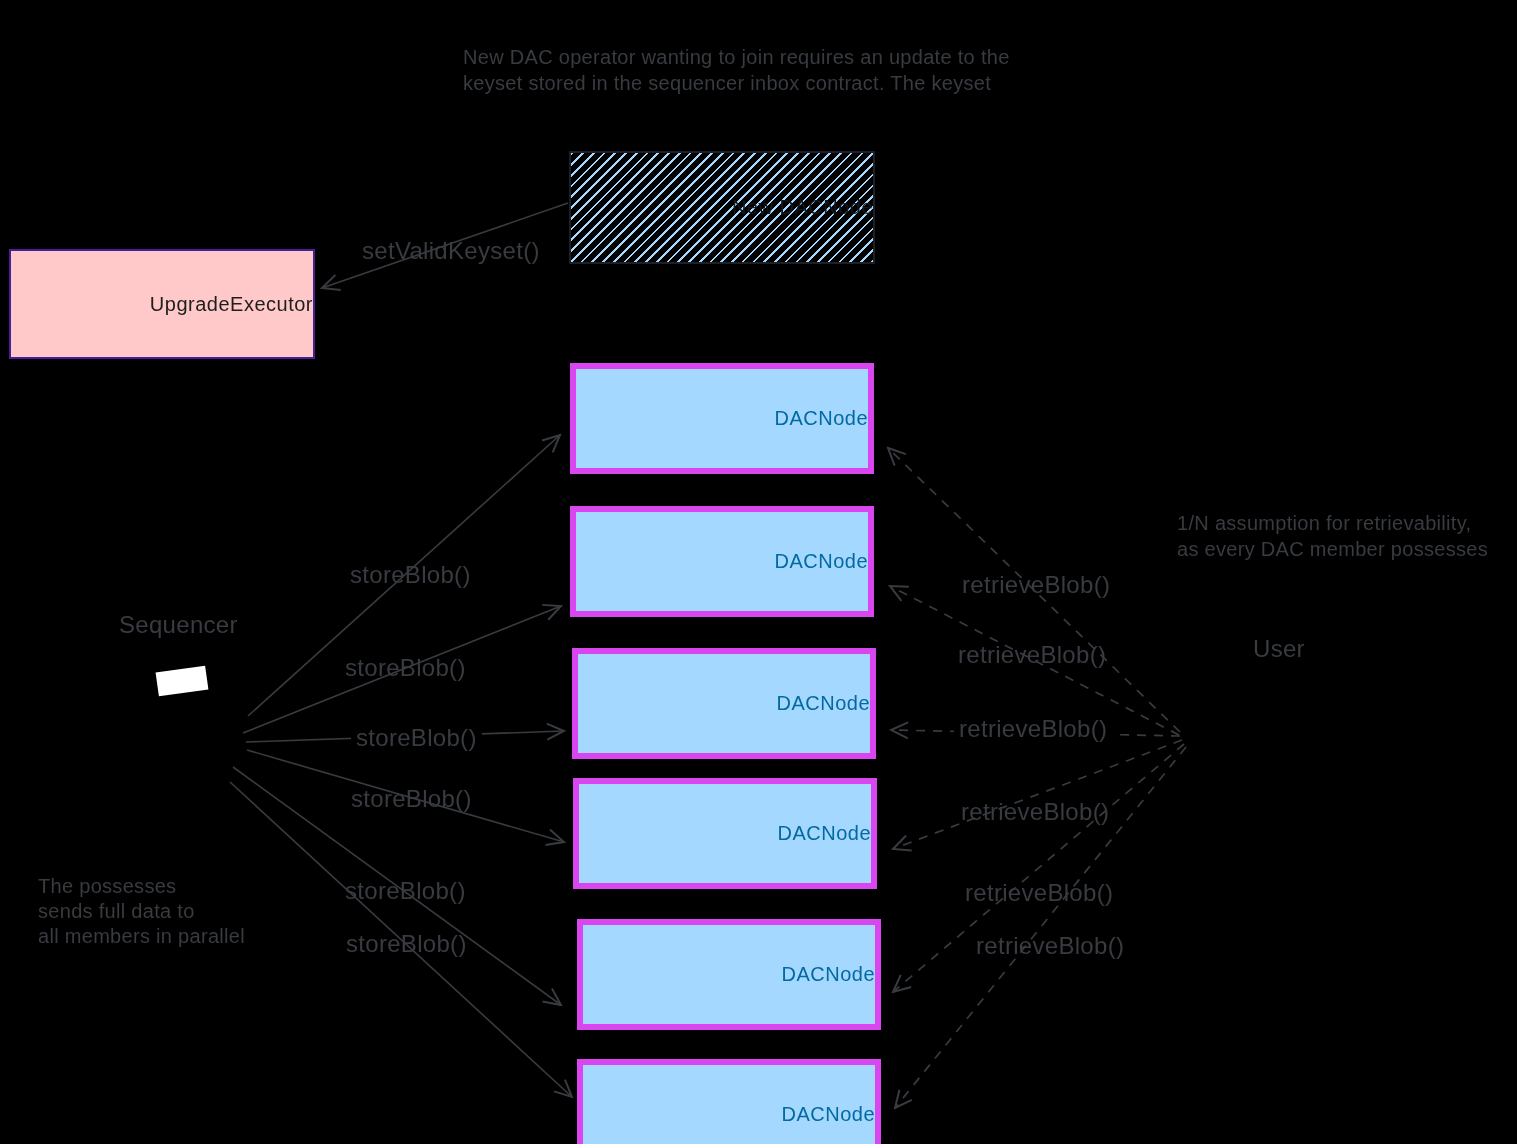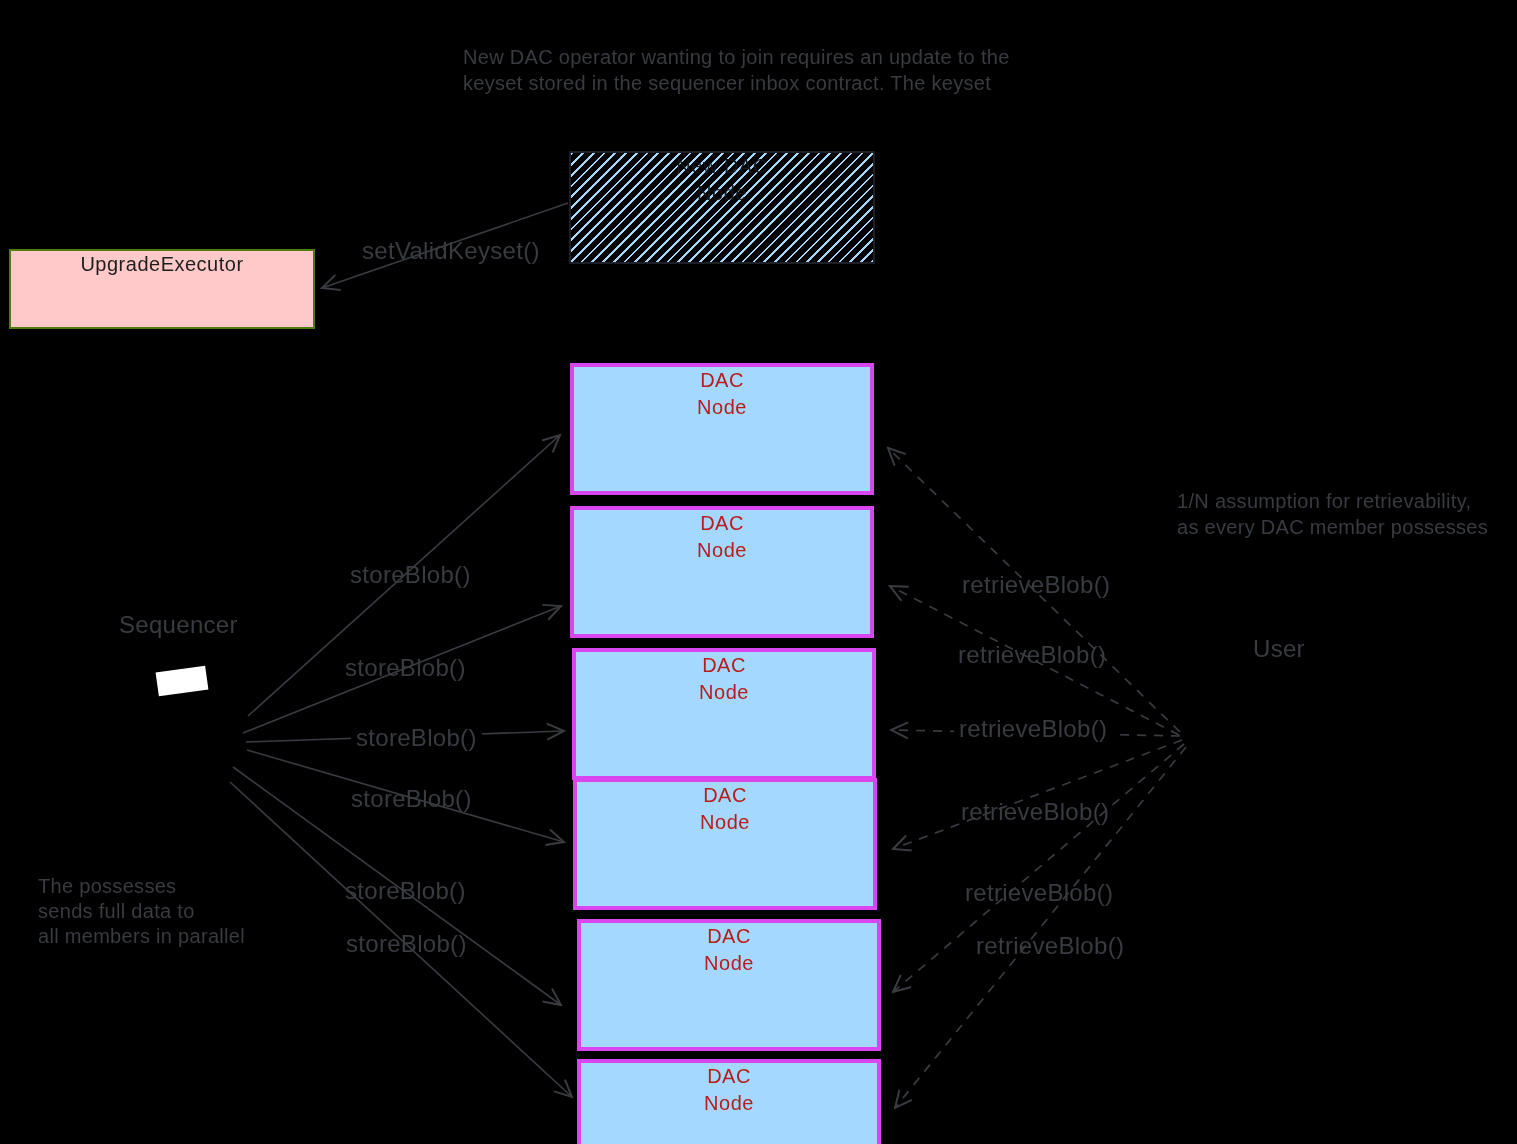--- a/index.html
+++ b/index.html
@@ -9,25 +9,25 @@
     margin-top:36px;
   }
   svg.arrows{position:absolute;left:0;top:0;z-index:1;}
   .solid-line{stroke:#383b40;stroke-width:1.6;fill:none;}
   .dashed-line{stroke:#383b40;stroke-width:1.7;fill:none;stroke-dasharray:9 8;}
 
   .note{position:absolute;color:#383b40;font-size:20px;line-height:26px;z-index:2;letter-spacing:.3px;}
   .lbl{position:absolute;color:#383b40;font-size:24px;white-space:nowrap;z-index:3;letter-spacing:.3px;}
   .lbl.on-line{background:#000;padding:0 5px;}
 
-  .box{position:absolute;box-sizing:border-box;z-index:2;display:flex;flex-direction:column;
-       align-items:center;justify-content:flex-start;text-align:center;}
+  .box{position:absolute;box-sizing:border-box;z-index:2;display:flex;flex-direction:row;
+       align-items:center;justify-content:flex-end;text-align:center;}
   .box .bl{font-size:20px;line-height:27px;letter-spacing:.5px;}
-  .node{width:304px;height:132px;background:#a5d8ff;border:4px solid #d946ef;color:#b91c1c;}
-  .executor{left:9px;top:213px;width:306px;height:80px;background:#ffc9c9;border:2px solid #4d7c0f;color:#1e1e1e;}
+  .node{width:304px;height:111px;background:#a5d8ff;border:6px solid #d946ef;color:#0369a1;}
+  .executor{left:9px;top:213px;width:306px;height:110px;background:#ffc9c9;border:2px solid #4c1d95;color:#1e1e1e;}
   .hatched{
     left:569px;top:115px;width:306px;height:113px;border:2px solid #1d2026;color:#14161b;
     background:repeating-linear-gradient(135deg,#a5d8ff 0 1.8px,#000 1.8px 7.6px);
   }
   .laptop-screen{position:absolute;left:157px;top:633px;width:50px;height:24px;background:#fff;
     transform:rotate(-8deg);z-index:2;}
 </style>
 </head>
 <body>
 
@@ -108,21 +108,21 @@
   <div class="lbl" style="left:345px;top:841px;">storeBlob()</div>
   <div class="lbl" style="left:346px;top:894px;">storeBlob()</div>
 
   <div class="lbl" style="left:962px;top:535px;">retrieveBlob()</div>
   <div class="lbl" style="left:958px;top:605px;">retrieveBlob()</div>
   <div class="lbl on-line" style="left:954px;top:679px;">retrieveBlob()</div>
   <div class="lbl" style="left:961px;top:762px;">retrieveBlob()</div>
   <div class="lbl" style="left:965px;top:843px;">retrieveBlob()</div>
   <div class="lbl" style="left:976px;top:896px;">retrieveBlob()</div>
 
-  <div class="note" style="left:1177px;top:452px;">
+  <div class="note" style="left:1177px;top:474px;">
     <div>1/N assumption for retrievability,</div>
     <div>as every DAC member possesses</div>
   </div>
   <div class="lbl" style="left:1253px;top:599px;">User</div>
 
   <div class="note" style="left:38px;top:838px;line-height:25px;">
     <div>The possesses</div>
     <div>sends full data to</div>
     <div>all members in parallel</div>
   </div>

